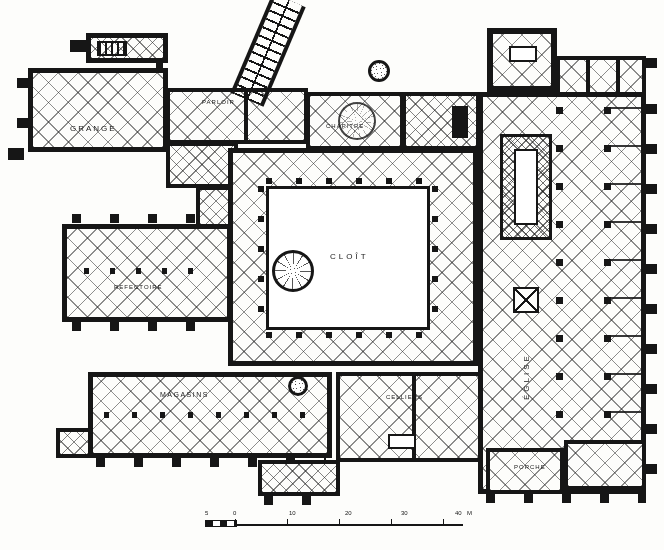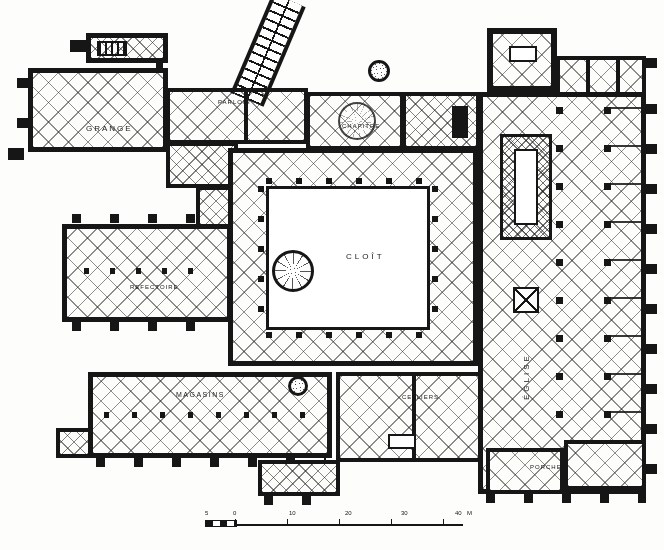--- a/index.html
+++ b/index.html
@@ -23,21 +23,21 @@
   .pier-v{position:absolute;width:6px;background:repeating-linear-gradient(180deg,#161616 0 6px,transparent 6px 30px);}
   .butt-h{position:absolute;height:9px;background:repeating-linear-gradient(90deg,#161616 0 9px,transparent 9px 38px);}
   .butt-v{position:absolute;width:11px;background:repeating-linear-gradient(180deg,#161616 0 10px,transparent 10px 40px);}
   .circle{position:absolute;box-sizing:border-box;border:3px solid #161616;border-radius:50%;
           background:repeating-conic-gradient(rgba(30,30,30,.75) 0 4deg,#fff 4deg 30deg);}
   .ring{position:absolute;box-sizing:border-box;border:2px solid rgba(20,20,20,.8);border-radius:50%;
         background:repeating-conic-gradient(rgba(30,30,30,.35) 0 3deg,transparent 3deg 24deg);}
   .xbox{position:absolute;box-sizing:border-box;border:2px solid #161616;background-color:#fdfdfb;
         background-image:linear-gradient(45deg,transparent 46%,#161616 46% 54%,transparent 54%),
                          linear-gradient(-45deg,transparent 46%,#161616 46% 54%,transparent 54%);}
-  .lbl{position:absolute;font-size:7px;letter-spacing:1.5px;color:#181818;white-space:nowrap;margin-left:16px;}
+  .lbl{position:absolute;font-size:7px;letter-spacing:1.5px;color:#181818;white-space:nowrap;}
   .lbl.small{font-size:6px;letter-spacing:1px;}
   .lbl.big{font-size:8px;letter-spacing:2px;}
   .vlabel{position:absolute;writing-mode:vertical-rl;transform:rotate(180deg);
           font-size:8px;letter-spacing:3px;color:#181818;}
   .court{position:absolute;box-sizing:border-box;border:3px solid #161616;background:#fff;}
   .innerwall-v{position:absolute;width:4px;background:#161616;}
   .innerrect{position:absolute;box-sizing:border-box;border:2px solid #161616;background:#fff;}
   .diag{position:absolute;box-sizing:border-box;border-left:4px solid #161616;border-right:4px solid #161616;
         background-image:
           linear-gradient(90deg,transparent 47%,#161616 47% 53%,transparent 53%),

